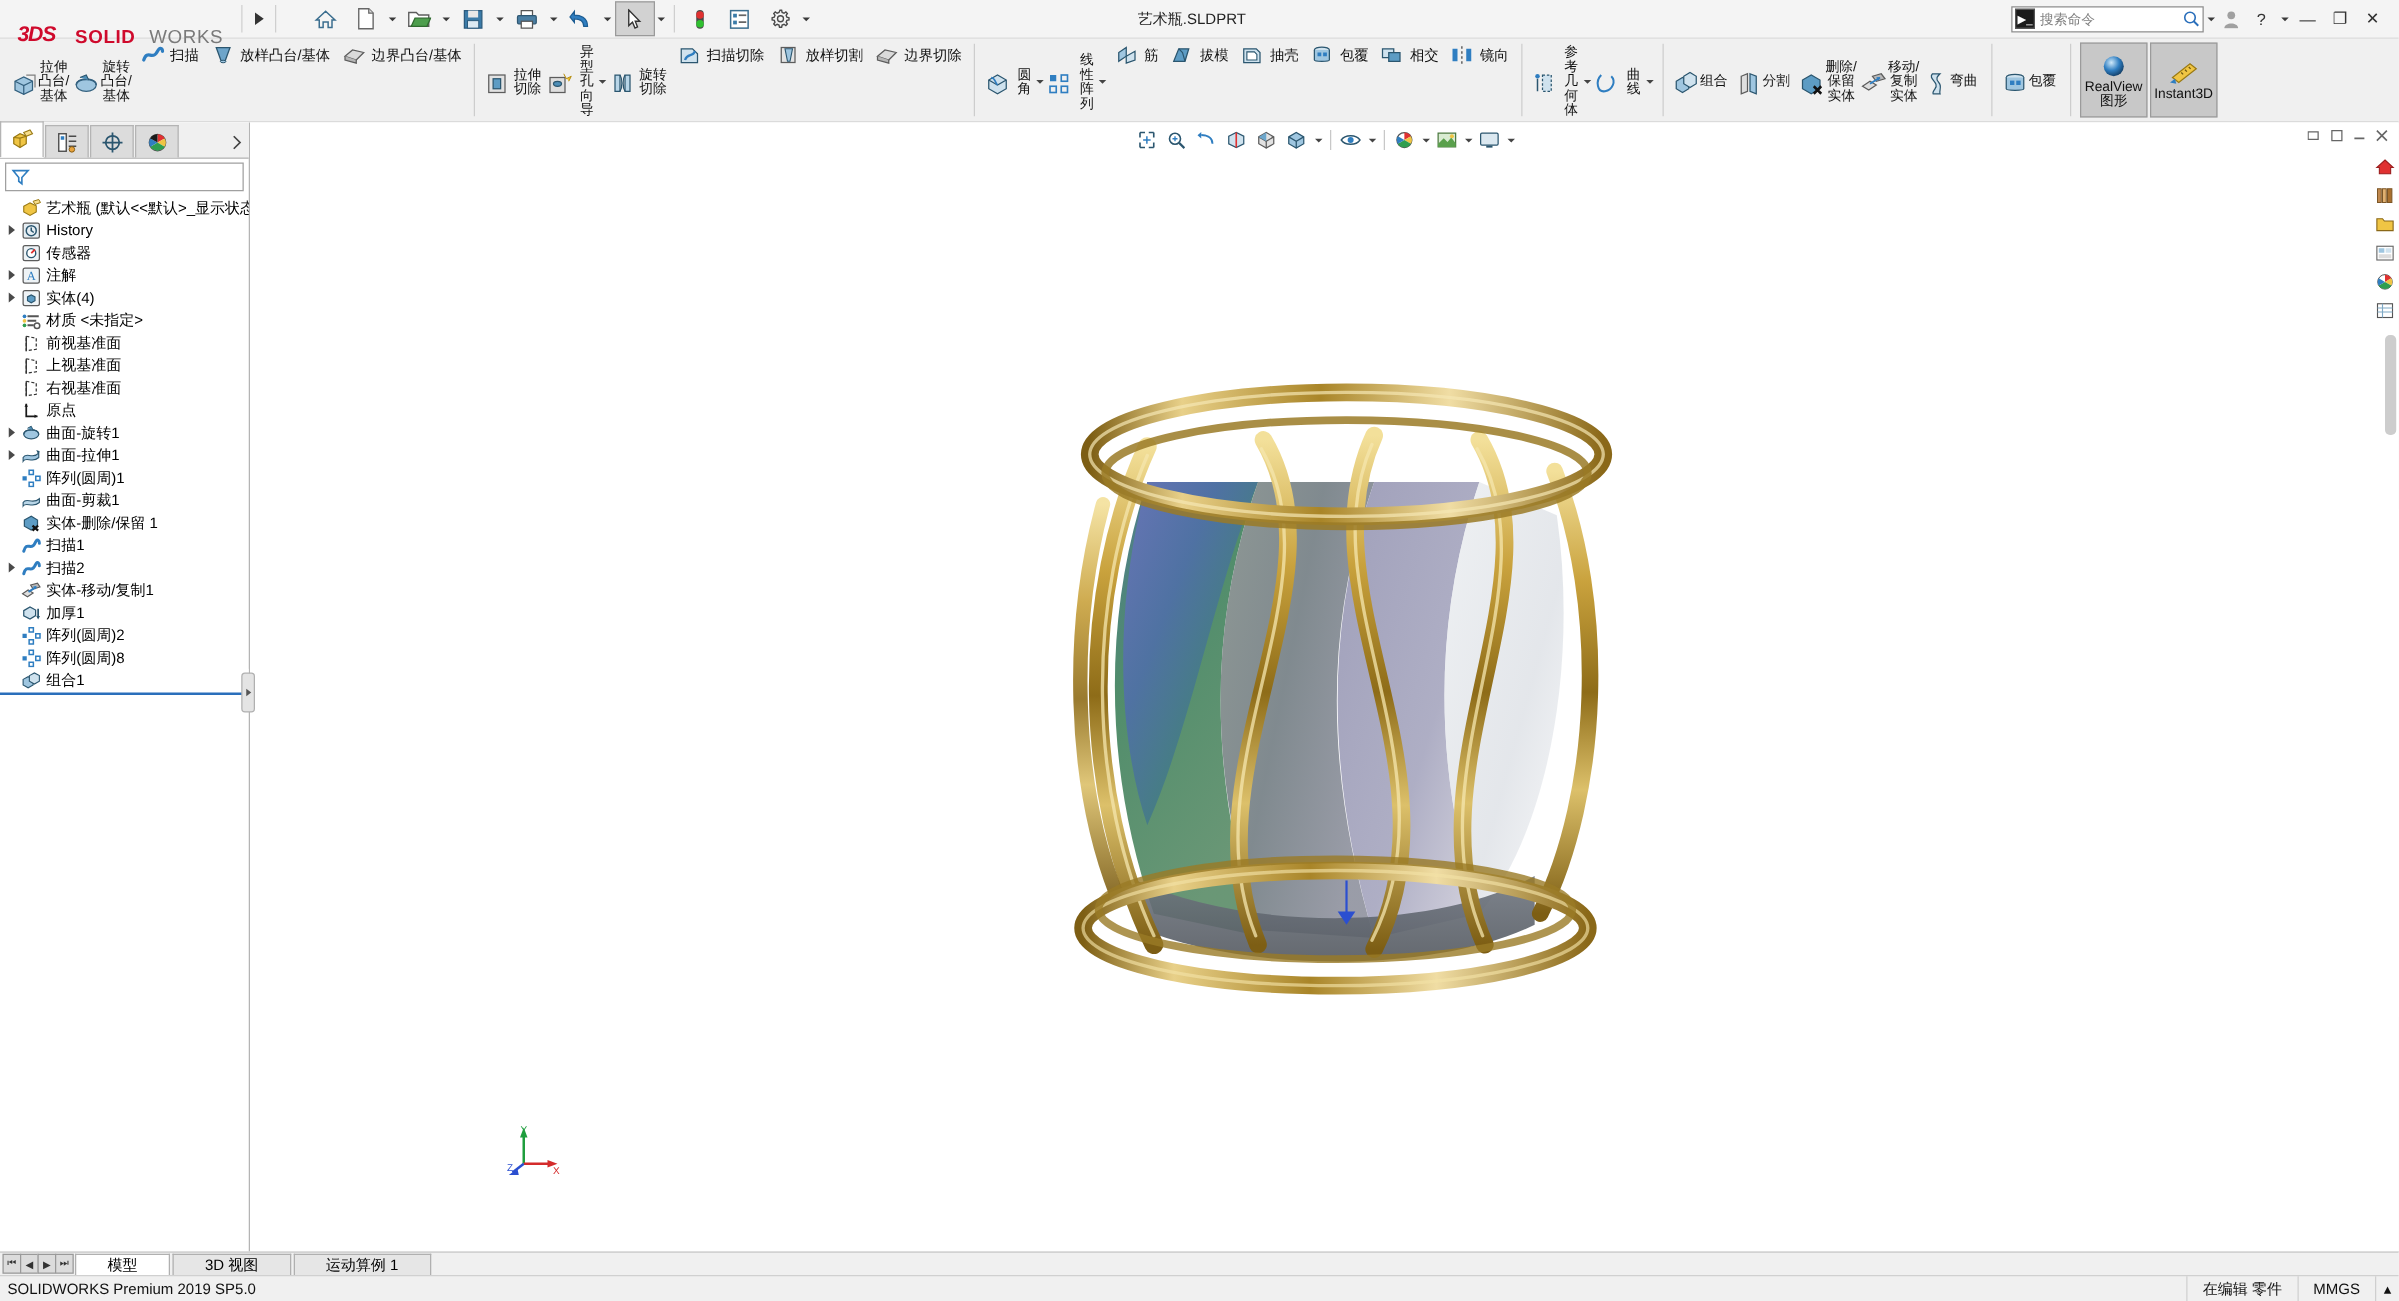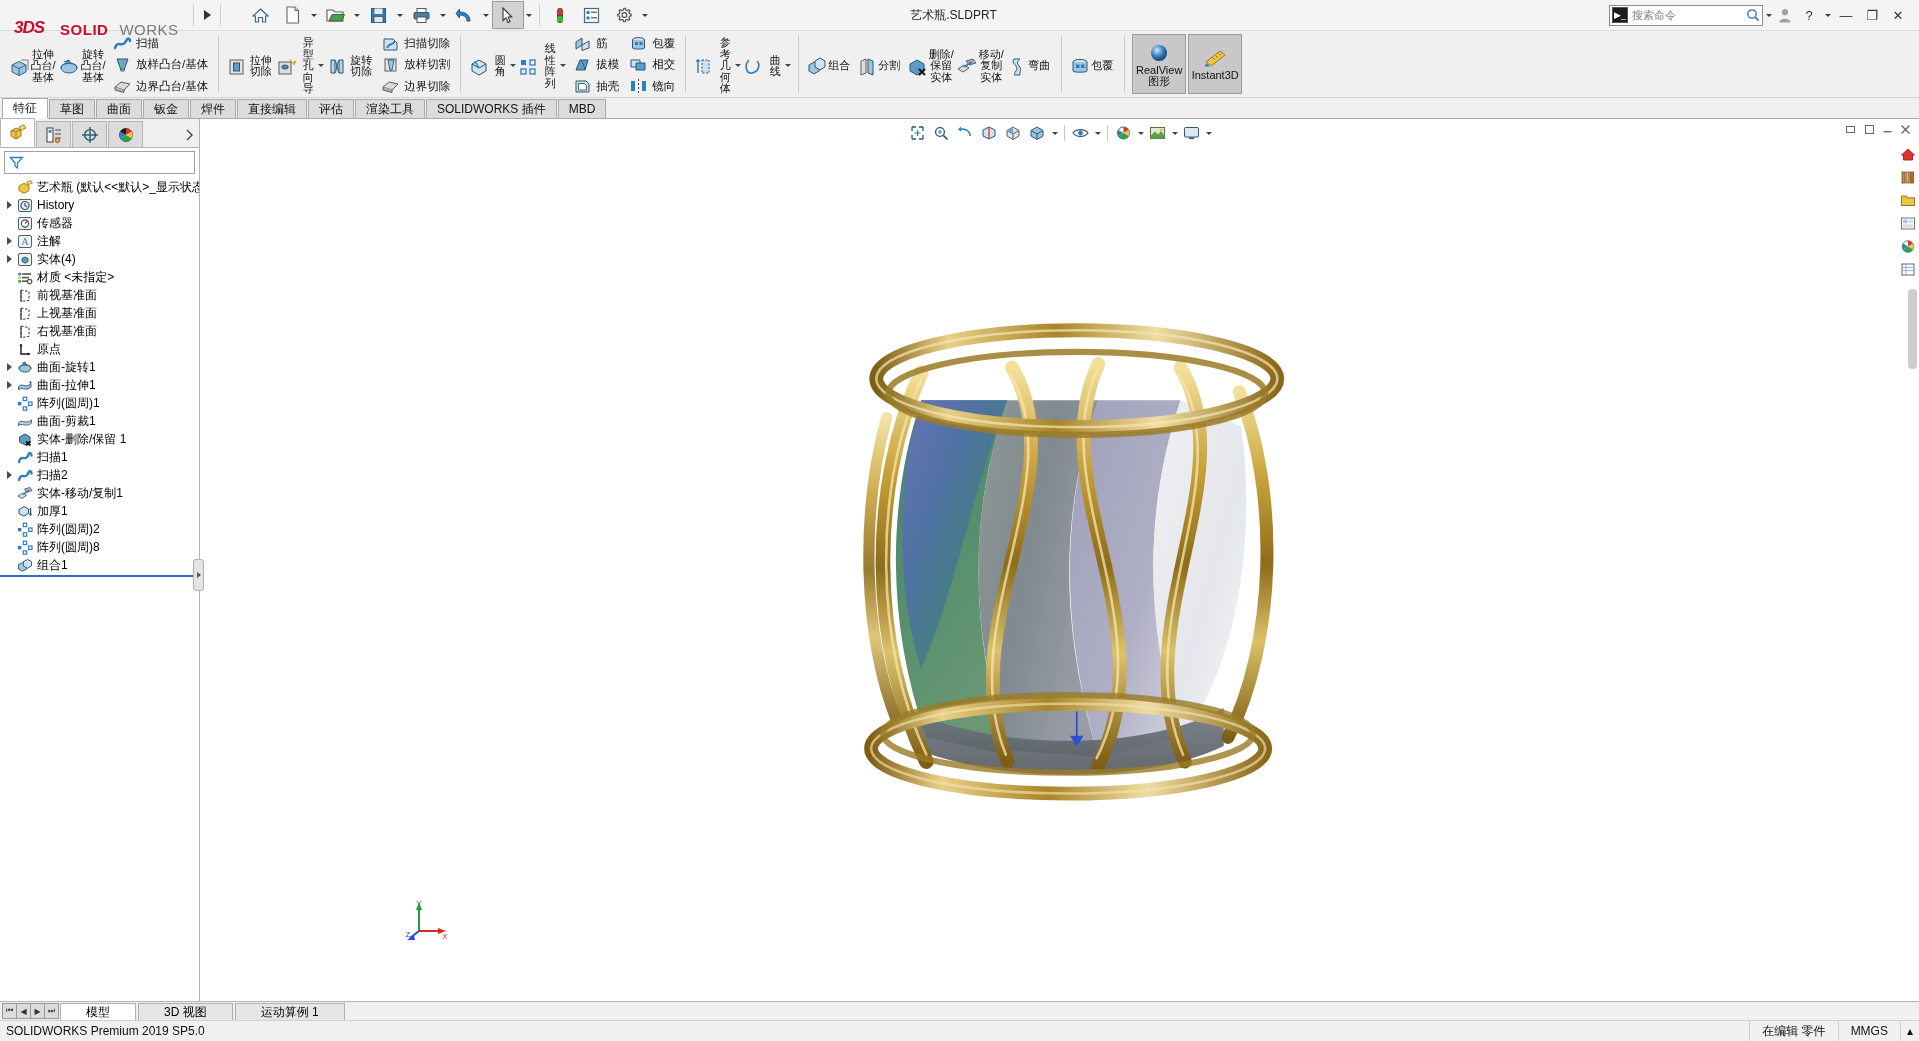--- a/index.html
+++ b/index.html
@@ -42,21 +42,21 @@
   .ribbon{height:66px;background:#f0f0f0;border-bottom:1px solid #d4d4d4;display:flex;align-items:stretch;flex:none;
     padding-left:4px;}
   .rgroup{display:flex;align-items:stretch;padding:0 3px;}
   .rdiv{width:1px;background:#cdcdcd;margin:4px 3px;}
   .big{width:48px;display:flex;flex-direction:row;align-items:center;justify-content:flex-start;
     padding-top:3px;cursor:pointer;border:1px solid transparent;}
   .big .ic{height:22px;display:flex;align-items:flex-end;justify-content:center;}
   .big .lb{font-size:11px;line-height:11.5px;text-align:center;margin-top:1px;color:#111;}
   .big .dd{height:9px;display:flex;align-items:center;justify-content:center;}
   .big .dd i{width:0;height:0;border-left:3px solid transparent;border-right:3px solid transparent;border-top:3px solid #444;}
-  .stack{display:flex;flex-direction:column;justify-content:flex-start;padding-top:2px;}
+  .stack{display:flex;flex-direction:row;justify-content:flex-start;padding-top:2px;}
   .small{height:20px;display:flex;align-items:center;cursor:pointer;padding:0 3px;border:1px solid transparent;}
   .small .ic{width:22px;height:18px;display:flex;align-items:center;justify-content:center;}
   .small .lb{font-size:11.5px;margin-left:3px;color:#111;white-space:nowrap;}
   .bigsq{width:52px;display:flex;flex-direction:column;align-items:center;justify-content:center;
     cursor:pointer;border:1px solid #9b9b9b;background:#c8c8c8;margin:3px 1px;}
   .bigsq .lb{font-size:11px;line-height:11.5px;text-align:center;color:#111;}
   .bigsq .ic{height:24px;display:flex;align-items:center;}
 
   
   .tabrow{height:20px;background:#f0f0f0;display:flex;align-items:flex-end;border-bottom:1px solid #a9a9a9;flex:none;
@@ -597,32 +597,20 @@
               <path d="M4 15 L18 4 L23 8 L9 19 Z" fill="#f0c544" stroke="#9a7a14" stroke-width="1"></path>
               <path d="M11 11 L12.5 12.5 M14 8.8 L15.5 10.3 M17 6.6 L18.5 8.1" stroke="#6d5610" stroke-width="1"></path>
               <path d="M2 19 L6 16 L7 20 Z" fill="#2f7ec1"></path>
             </svg>
         </div>
         <div class="lb">Instant3D</div>
       </div>
     </div>
   </div>
 
-  <div class="tabrow">
-    <div class="tab active">特征</div>
-    <div class="tab">草图</div>
-    <div class="tab">曲面</div>
-    <div class="tab">钣金</div>
-    <div class="tab">焊件</div>
-    <div class="tab">直接编辑</div>
-    <div class="tab">评估</div>
-    <div class="tab">渲染工具</div>
-    <div class="tab">SOLIDWORKS 插件</div>
-    <div class="tab">MBD</div>
-  </div>
 
   <div class="body">
 
     <div class="sidebar">
       <div class="mgrtabs">
         <div class="mtab active">
           <svg width="20" height="18" viewBox="0 0 20 18">
             <path d="M3 7 L8 4 L13 6 L13 12 L8 15 L3 12 Z" fill="#f0c544" stroke="#9a7a14" stroke-width="1"></path>
             <path d="M8 7.5 L13 6 M8 7.5 L8 15 M8 7.5 L3 7" stroke="#9a7a14" stroke-width=".9" fill="none"></path>
             <path d="M11 3 L16 1 L18 4 L13 6 Z" fill="#f6dd8a" stroke="#9a7a14" stroke-width=".9"></path>

